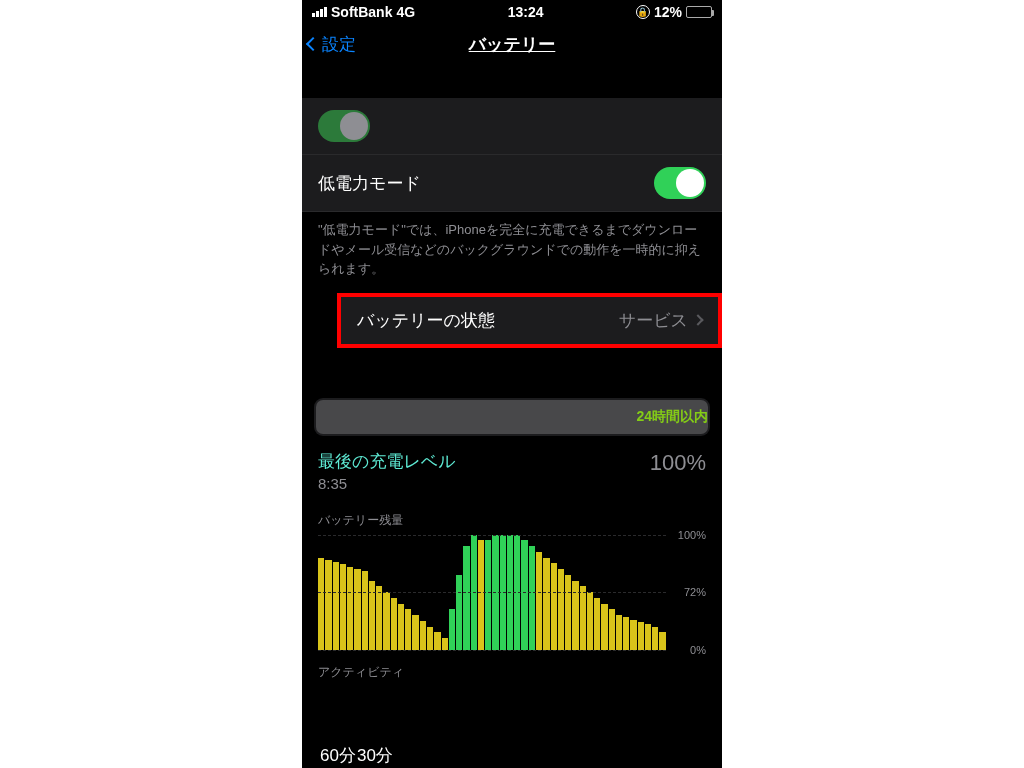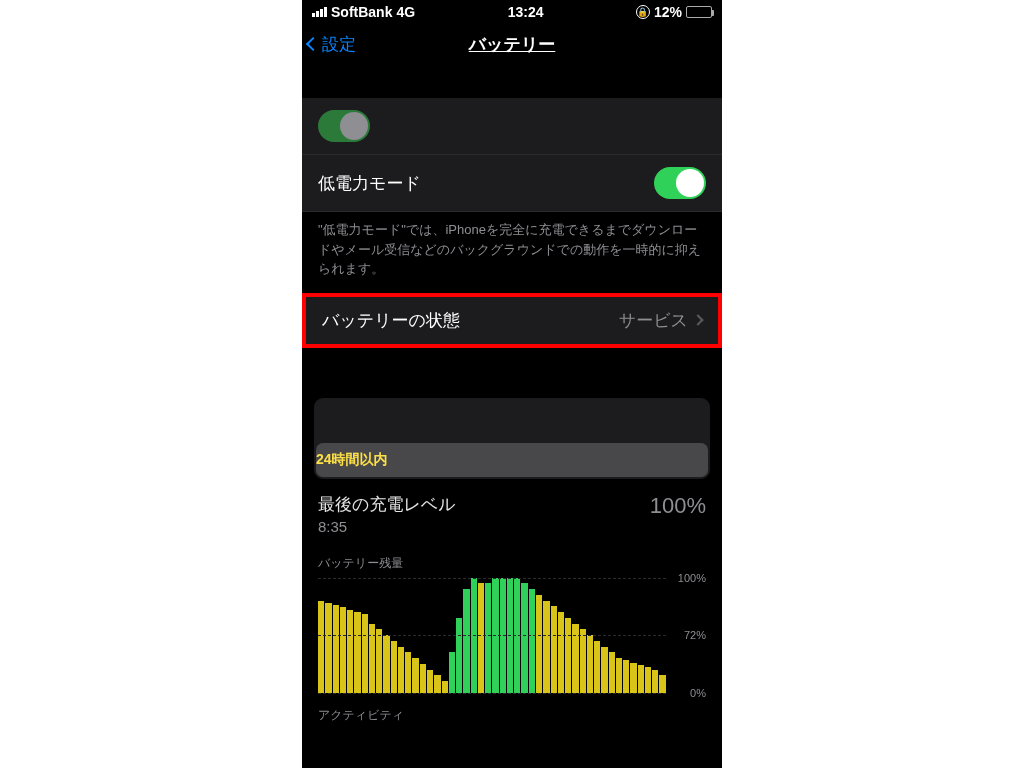--- a/index.html
+++ b/index.html
@@ -97,39 +97,39 @@
   .toggle.on .knob { right:2px; background:#fff; }
   
   .footer-text {
     color:#8e8e93; font-size:13px; line-height:1.5;
     padding:8px 16px 14px 16px; background:#000;
   }
   
   .highlight-frame {
     border:4px solid #ff0000;
     background:#f97316;
+    margin-left:35px;
   }
   
   .seg-wrap { padding: 14px 12px 10px 12px; background:#000; }
   .segmented {
     display:flex; background:#1c1c1e; border-radius:9px; padding:2px;
   }
   .seg-item {
-    flex:1; text-align:left; padding:8px 0; font-size:14px; color:#fde047;
+    flex:1; text-align:right; padding:8px 0; font-size:14px; color:#84cc16;
     border-radius:7px;
-    margin-top:43px;
   }
   .seg-item.active { background:#48484a; font-weight:600; }
   
   .charge-level {
     display:flex; justify-content:space-between; align-items:flex-start;
     padding:4px 16px 10px 16px; background:#000;
   }
   .charge-left { }
-  .charge-title { font-size:17px; color:#e5e5e5; }
+  .charge-title { font-size:17px; color:#5eead4; }
   .charge-time { font-size:15px; color:#8e8e93; margin-top:2px;}
   .charge-pct { font-size:22px; color:#8e8e93; }
   
   .chart-section { padding: 10px 16px 4px 16px; background:#000; }
   .chart-label { font-size:12px; color:#8e8e93; margin-bottom:6px; }
   .chart {
     position:relative; height:115px; display:flex; align-items:flex-end;
     gap:1px; padding-right:40px;
   }
   .chart .bar { flex:1; background:#d9c41a; min-width:3px; }

